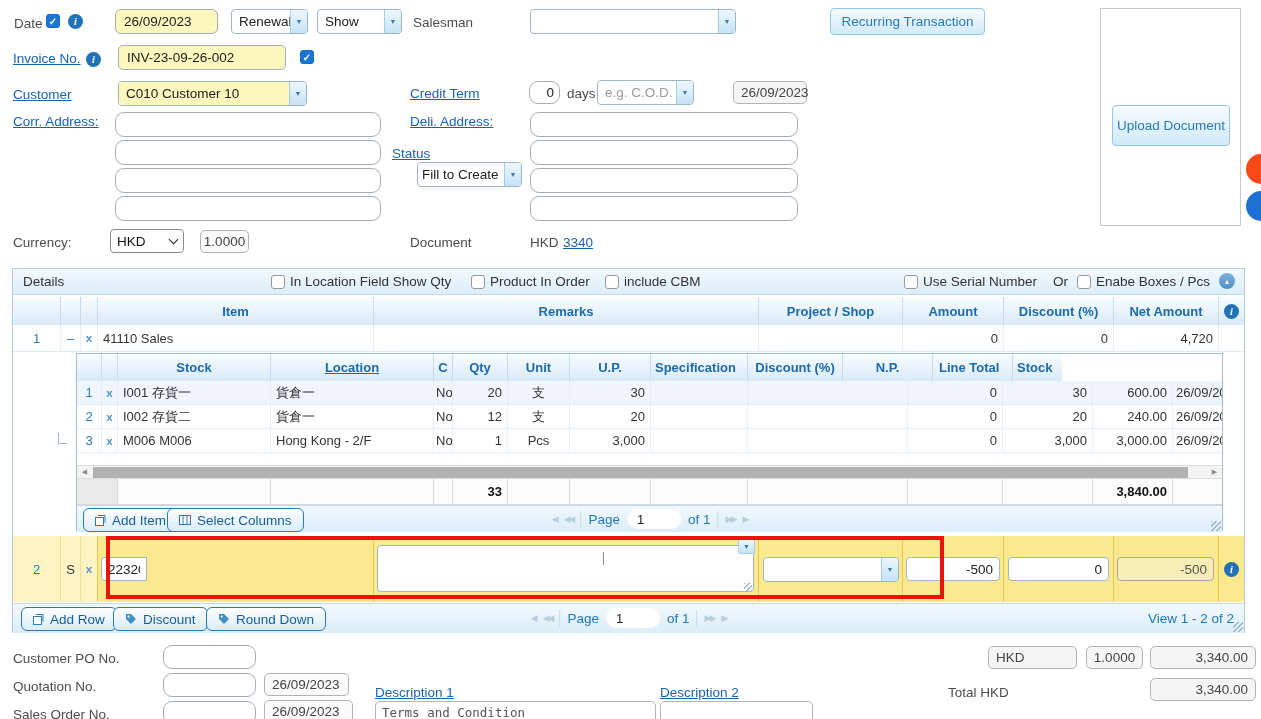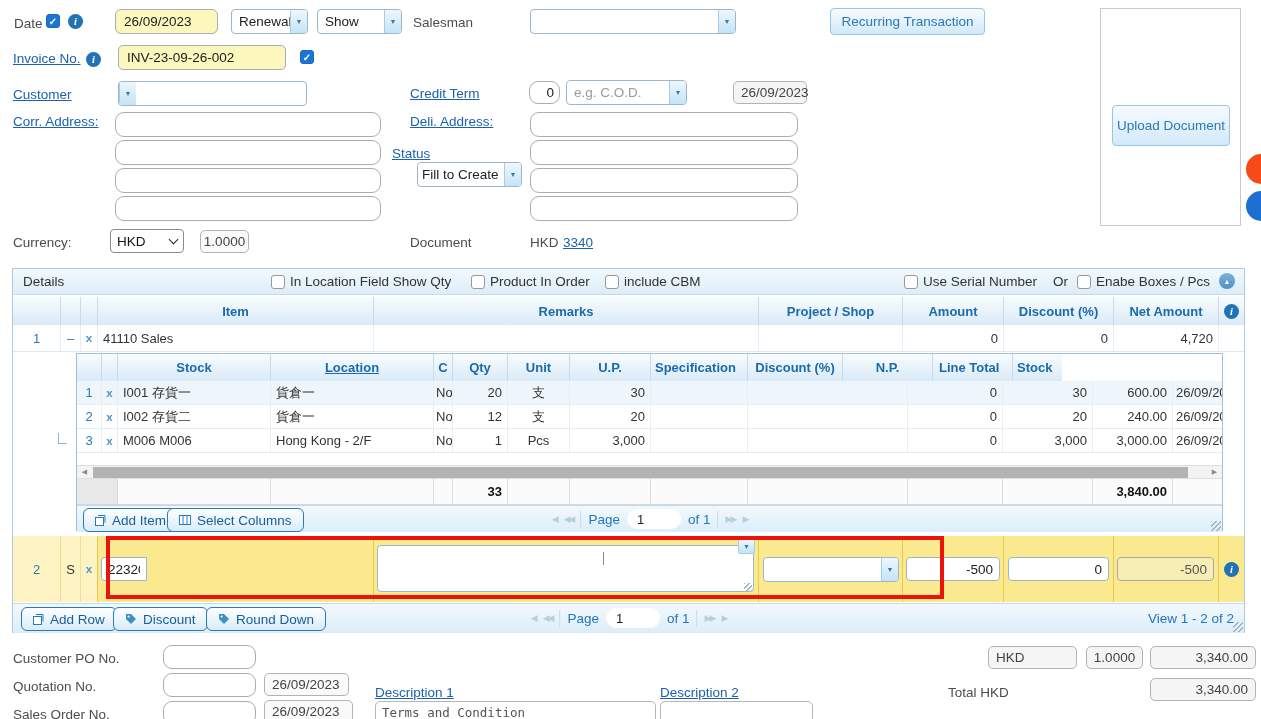--- a/index.html
+++ b/index.html
@@ -84,28 +84,29 @@
 
 <span class="abs link" style="left:13px;top:51px">Invoice No.</span>
 <span class="abs ii" style="left:86px;top:52px">i</span>
 <input class="abs tf yf sq" style="left: 118px; top: 45px; width: 168px;" value="INV-23-09-26-002">
 <span class="abs cb on" style="left:300px;top:50px">
     <span>✓</span>
   </span>
 
 <span class="abs link" style="left:13px;top:87px">Customer</span>
 <div class="abs combo" style="left:118px;top:81px;width:189px">
+  <span class="ct yf">C010 Customer 10</span>
   <span class="cbn">
       <span>▼</span>
     </span>
 </div>
 <span class="abs link" style="left:410px;top:86px">Credit Term</span>
 <input class="abs tf" style="left: 529px; top: 81px; width: 31px; height: 23px; text-align: right; padding: 0px 5px;" value="0">
 <span class="abs lbl" style="left:567px;top:86px">days</span>
-<div class="abs combo" style="left:566px;top:80px;width:121px">
+<div class="abs combo" style="left:597px;top:80px;width:97px">
   <span class="ct ph">e.g. C.O.D.</span>
   <span class="cbn">
       <span>▼</span>
     </span>
 </div>
 <div class="abs ro" style="left:733px;top:81px;width:74px">26/09/2023</div>
 
 <span class="abs link" style="left:13px;top:114px">Corr. Address:</span>
 <input class="abs tf" style="left: 115px; top: 112px; width: 266px;">
 <input class="abs tf" style="left: 115px; top: 140px; width: 266px;">

